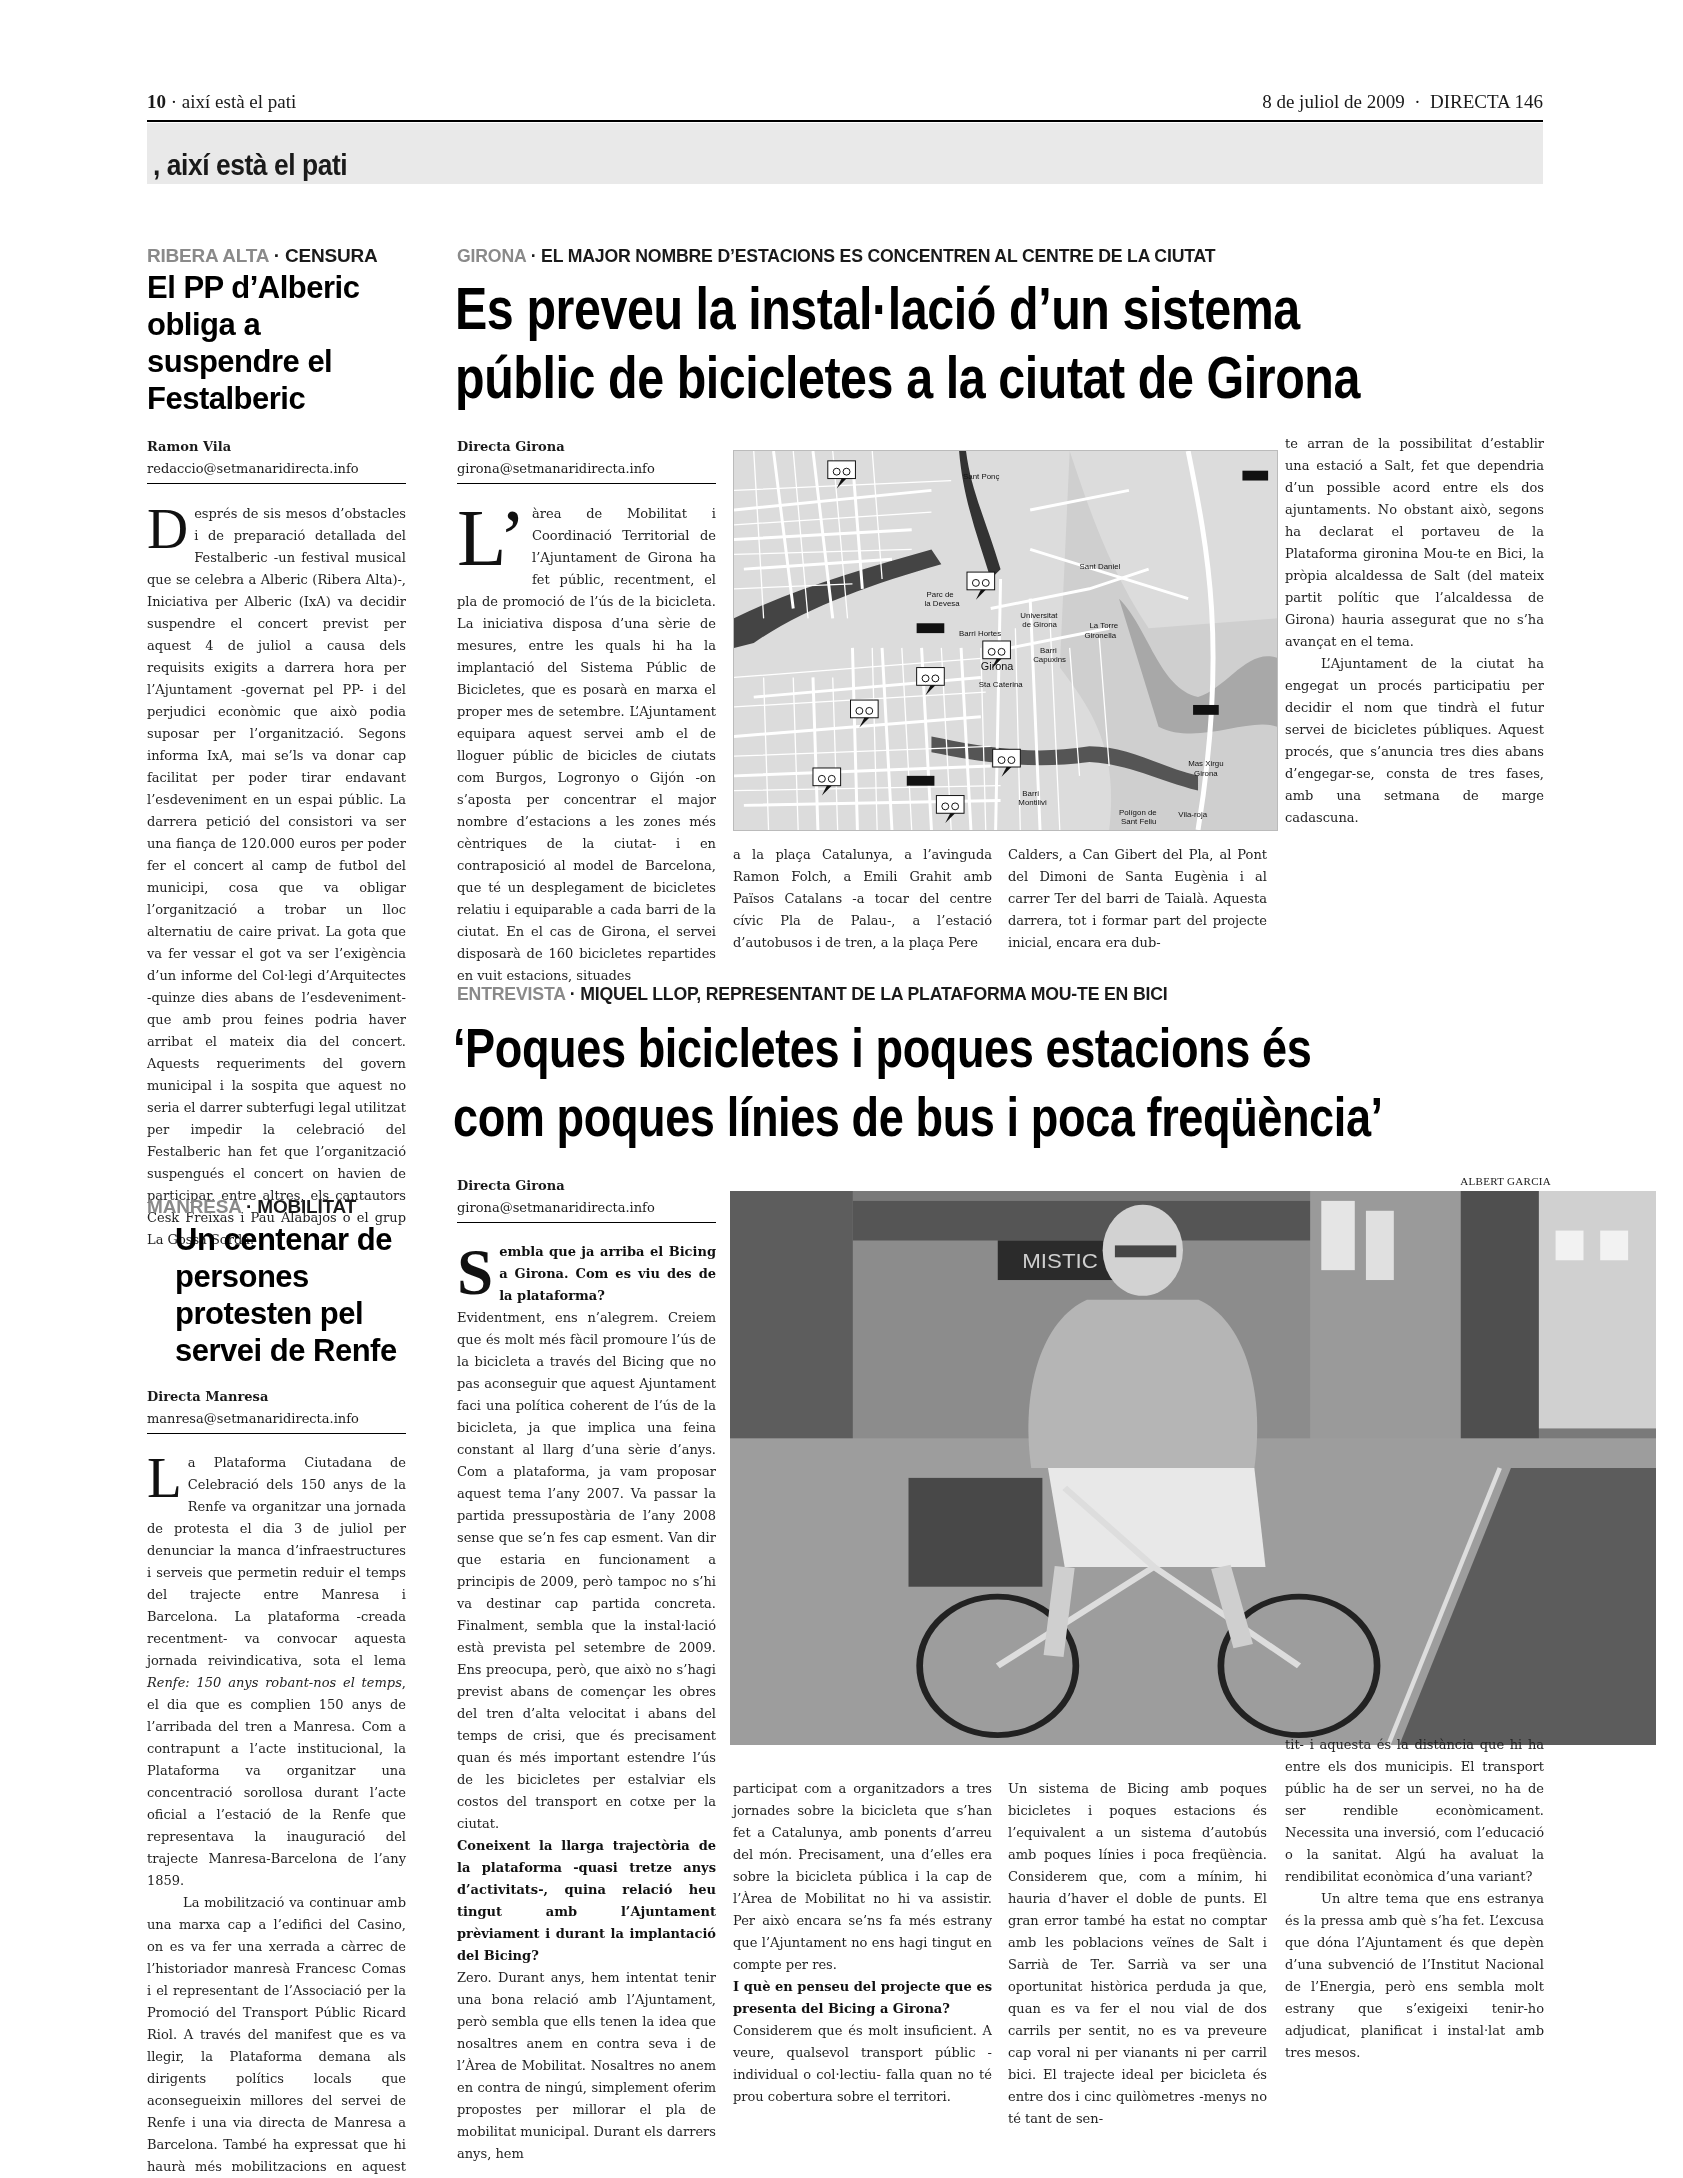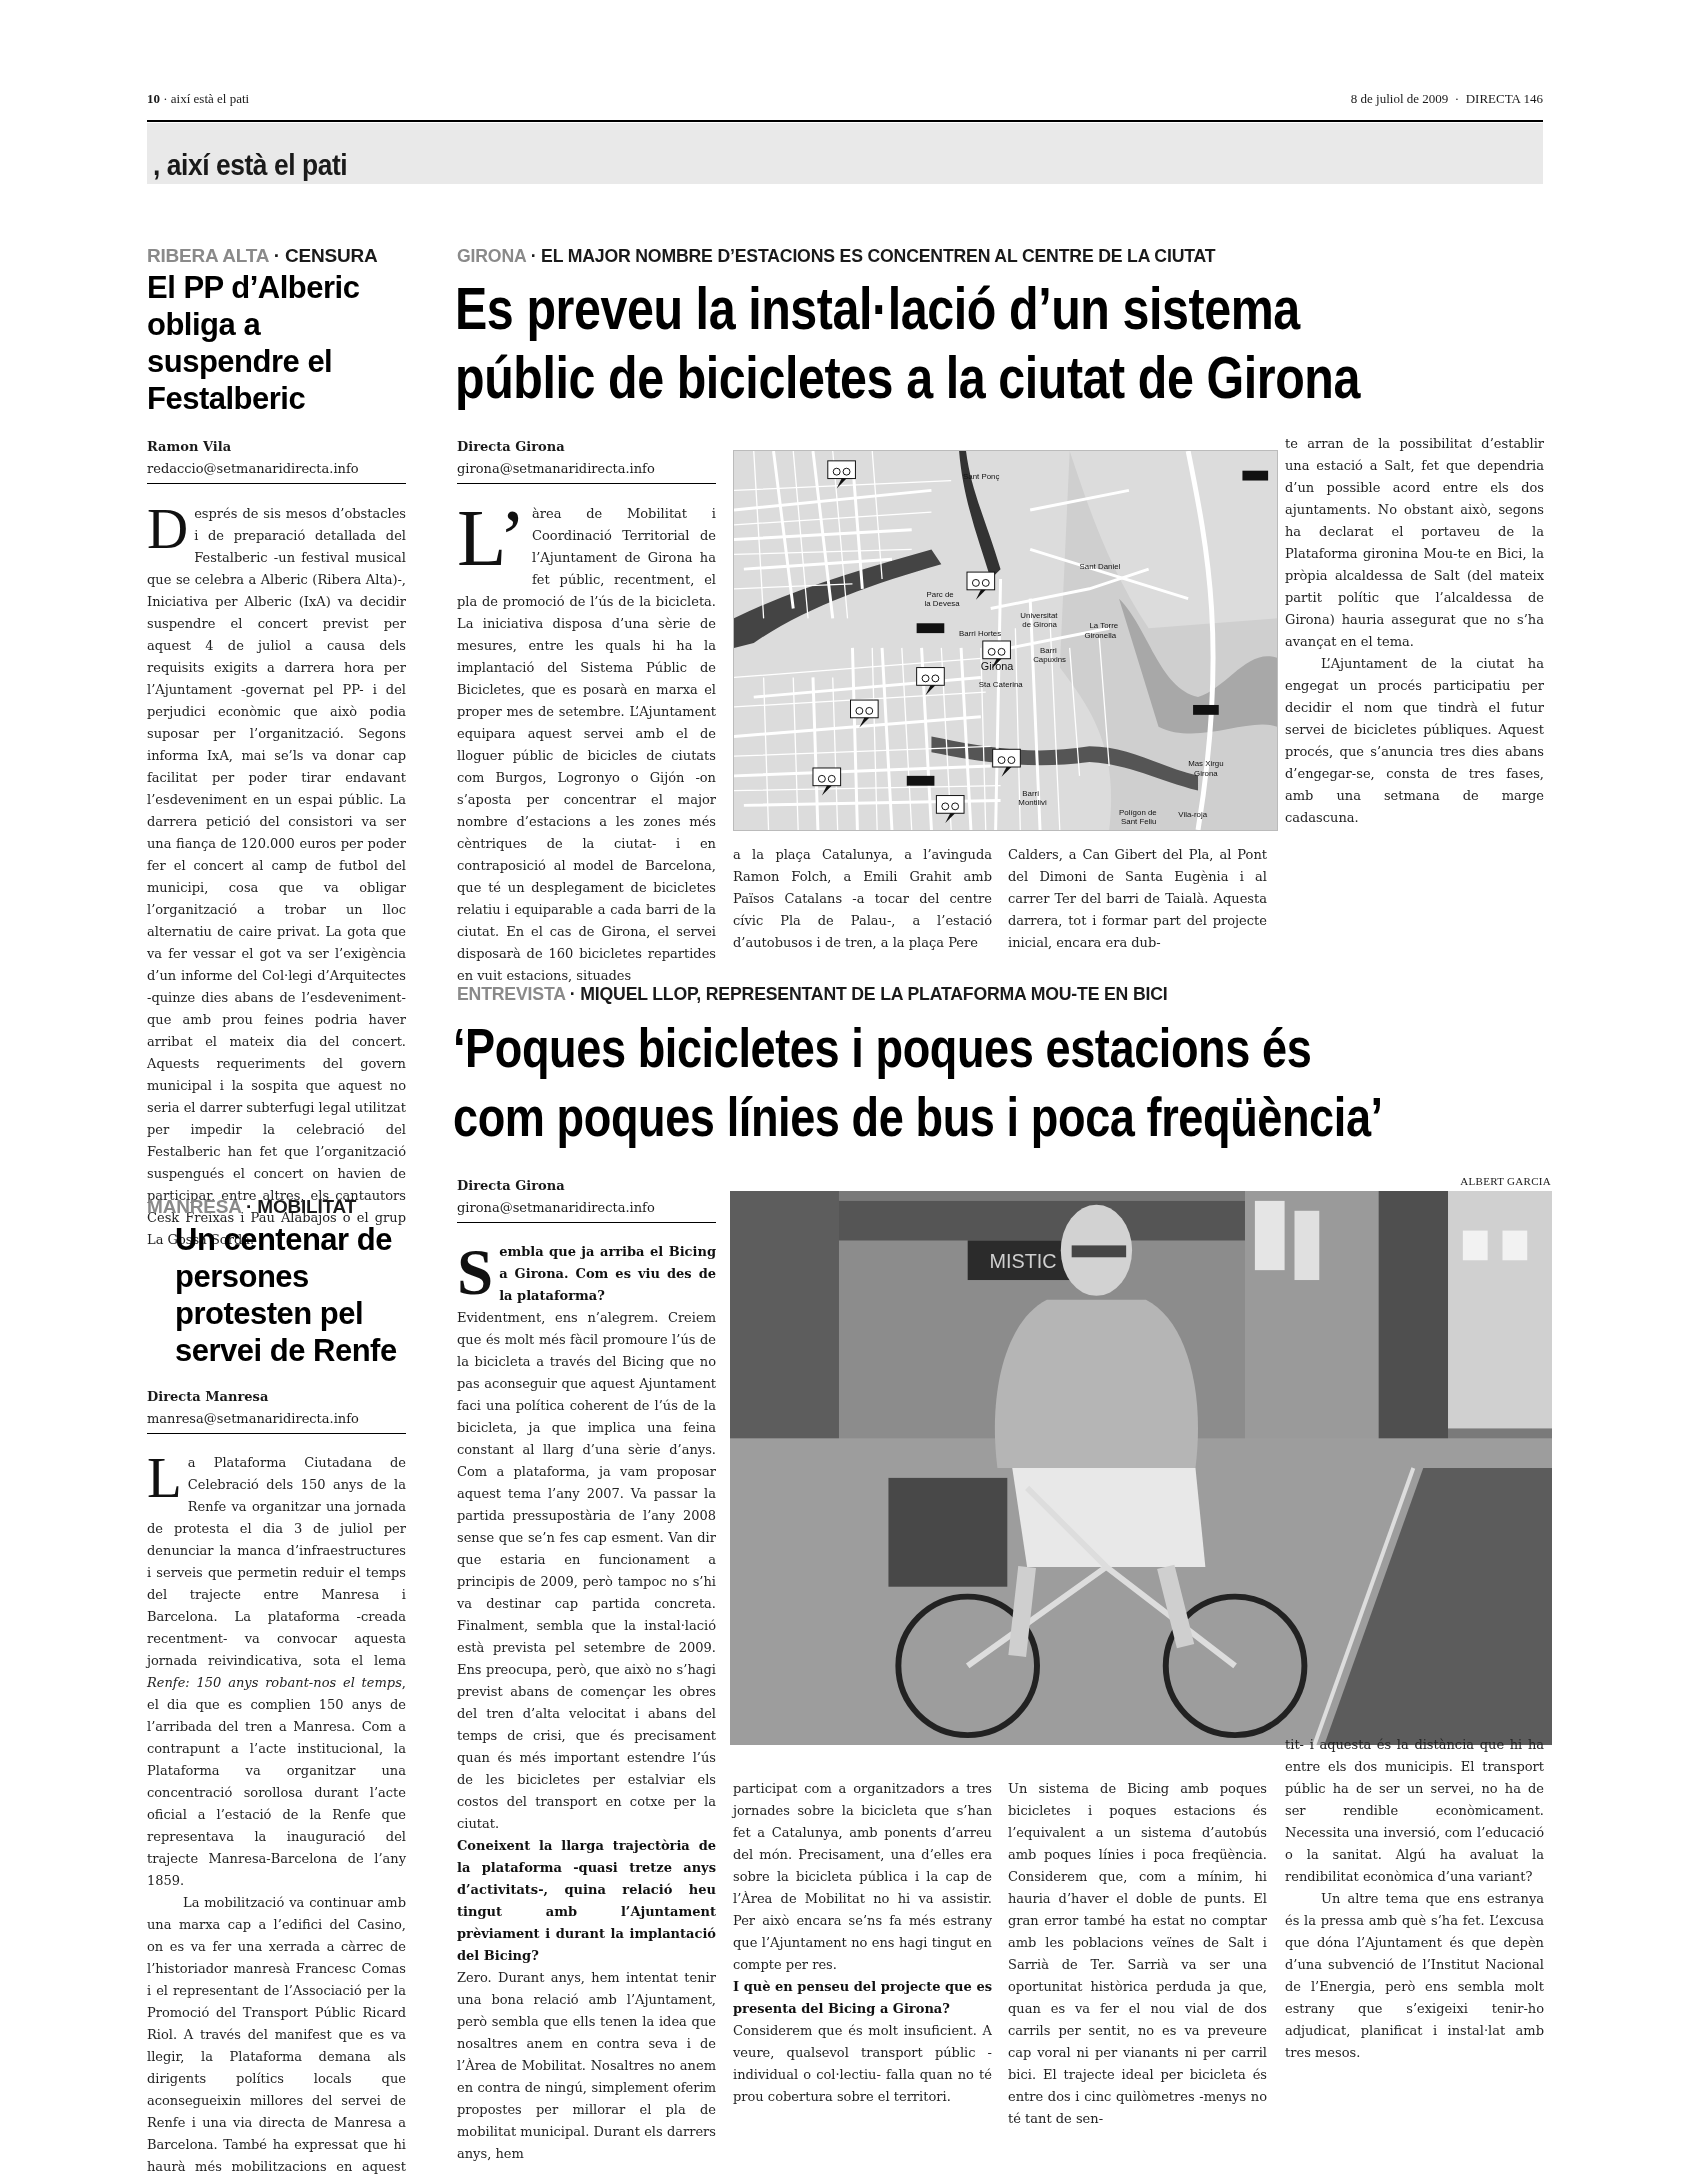--- a/index.html
+++ b/index.html
@@ -2,21 +2,21 @@
 <html><head>
 <meta charset="utf-8">
 <style>
   * { box-sizing: border-box; margin: 0; padding: 0; }
   html, body { width: 1683px; height: 2178px; background: #ffffff; }
   body { position: relative; font-family: "DejaVu Serif", serif; color: #1a1a1a; overflow: hidden; }
 
   .abs { position: absolute; }
 
   
-  .runhead { left: 147px; top: 91px; width: 1396px; height: 24px; font-family: "Liberation Serif", serif; font-size: 13px; text-decoration: underline; }
+  .runhead { left: 147px; top: 91px; width: 1396px; height: 24px; font-family: "Liberation Serif", serif; font-size: 19px; text-decoration: underline; }
   .runhead .left { position: absolute; left: 0; top: 0; }
   .runhead .left b { font-weight: bold; }
   .runhead .right { position: absolute; right: 0; top: 0; }
   .rule-top { left: 147px; top: 120px; width: 1396px; height: 2px; background: #000; }
   .section-band { left: 147px; top: 123px; width: 1396px; height: 61px; background: #e9e9e9; }
   .section-band span { position: absolute; left: 6px; bottom: 2px; font-family: "Liberation Sans", sans-serif; font-weight: bold; font-size: 30px; letter-spacing: -0.5px; transform: scaleX(0.88); transform-origin: left bottom; }
 
   
   .kicker { font-family: "Liberation Sans", sans-serif; font-weight: bold; font-size: 19px; letter-spacing: -0.2px; white-space: nowrap; transform-origin: left top; }
   .kicker .loc { color: #8a8a8a; }
@@ -29,21 +29,21 @@
   .col p + p { text-indent: 36px; }
   .col .q { font-weight: bold; color: #111; }
   .dropcap { float: left; font-family: "Liberation Serif", serif; font-size: 57px; line-height: 44px; margin: 4px 6px 0 0; color: #111; }
   .dropcap.bold { font-weight: bold; font-size: 65px; line-height: 55px; }
 
   
   .map { left: 733px; top: 450px; width: 545px; height: 381px; background: #fde047; overflow: hidden; border: 1px solid #bbb; }
   .map svg { width: 100%; height: 100%; display: block; }
 
   
-  .photo { left: 730px; top: 1191px; width: 822px; height: 554px; background: #6d6d6d; overflow: hidden; }
+  .photo { left: 730px; top: 1191px; width: 926px; height: 554px; background: #6d6d6d; overflow: hidden; }
   .photo svg { width: 100%; height: 100%; display: block; }
   .photo-credit { right: 132px; top: 1175px; font-family: "Liberation Serif", serif; font-size: 11px; letter-spacing: 0.3px; }
 </style>
 </head>
 <body>
 
 <div class="abs runhead">
   <div class="left"><b>10</b> <span>· així està el pati</span></div>
   <div class="right"><span>8 de juliol de 2009</span> &nbsp;<span>·</span>&nbsp; <span>DIRECTA 146</span></div>
 </div>

